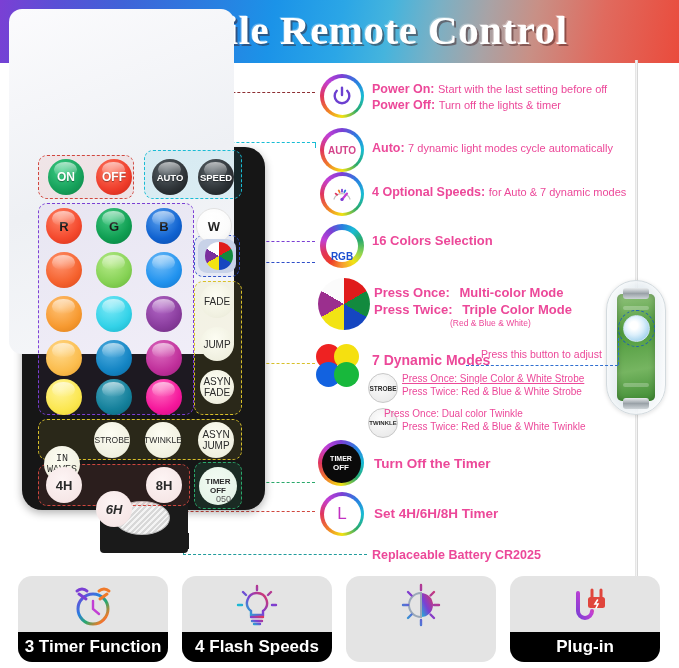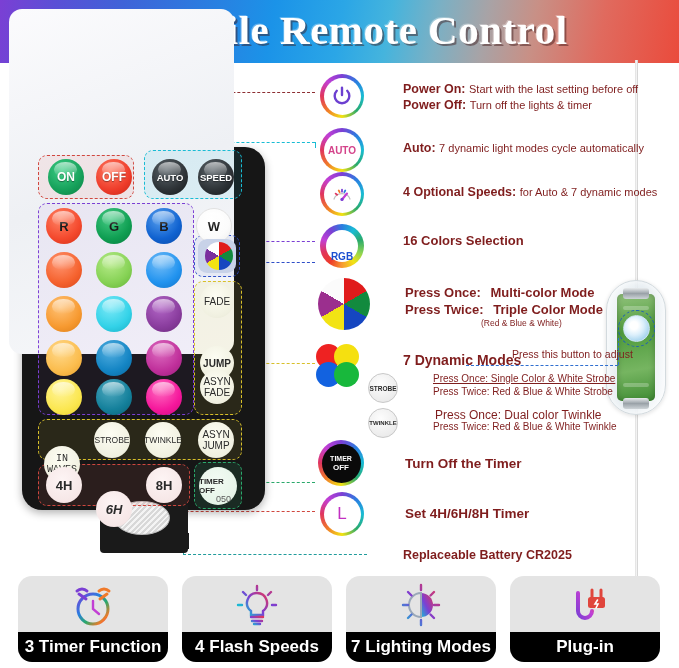--- a/index.html
+++ b/index.html
@@ -170,21 +170,21 @@
   .ring {
     position: absolute; border-radius: 50%;
     background: conic-gradient(#7b3fd4,#2b7de0,#19bcd4,#2aa96b,#f2e314,#f07a2a,#e0355e,#c23fd4,#7b3fd4);
     display: flex; align-items: center; justify-content: center;
   }
   .ring-inner {
     border-radius: 50%; background: #ffffff;
     display: flex; align-items: center; justify-content: center;
     width: calc(100% - 7px); height: calc(100% - 7px);
   }
-  .ann-text { position: absolute; color: #7f1d1d; margin-left: 31px; }
+  .ann-text { position: absolute; color: #ec4899; }
   .t-bold { font-weight: bold; }
   .sub-btn {
     position: absolute; width: 30px; height: 30px; border-radius: 50%;
     background: radial-gradient(circle at 42% 34%,#fdfdfd,#ececec 70%,#dddddd);
     border: 1px solid #c8c8c8;
     display: flex; align-items: center; justify-content: center;
     font-size: 6.5px; font-weight: bold; color: #2b2b2b;
   }
 
   
@@ -299,21 +299,21 @@
 <div class="btn btn-round color-btn gloss" style="left:96px; top:379px; background:radial-gradient(circle at 40% 30%,#4fa9bf,#14809b 60%,#0a6176);"></div>
 <div class="btn btn-round color-btn gloss" style="left:146px; top:379px; background:radial-gradient(circle at 40% 30%,#ff6cc0,#f5189c 60%,#cf0a7e);"></div>
 
 <div class="multicolor-btn">
   <div class="mini-pie"></div>
 </div>
 
 <div class="pill" style="left:200px; top:284px; width:34px; height:34px;">
   <span>FADE</span>
   </div>
-<div class="pill" style="left:200px; top:346px; width:34px; height:34px;font-weight:bold;">
+<div class="pill" style="left:200px; top:327px; width:34px; height:34px;">
   <span>JUMP</span>
   </div>
 <div class="pill" style="left:200px; top:370px; width:34px; height:34px;align-items:center;">
   <span>ASYN FADE</span>
   </div>
 
 <div class="pill" style="left:44px; top:446px; width:36px; height:36px;font-family:Liberation Mono, monospace;">
   <span>IN WAVES</span>
   </div>
 <div class="pill" style="left:94px; top:422px; width:36px; height:36px; font-size:8.5px;">
@@ -328,21 +328,21 @@
 
 <div class="pill-timer" style="left:46px; top:467px; width:36px; height:36px;">
   <span>4H</span>
   </div>
 <div class="pill-timer" style="left:96px; top:491px; width:36px; height:36px;font-style:italic;">
   <span>6H</span>
   </div>
 <div class="pill-timer" style="left:146px; top:467px; width:36px; height:36px;">
   <span>8H</span>
   </div>
-<div class="pill-off" style="left:199px; top:467px; width:38px; height:38px;">
+<div class="pill-off" style="left:199px; top:467px; width:38px; height:38px;text-align:center;">
   <span>TIMER OFF</span>
   </div>
 <div class="model-no">050</div>
 
 <div class="ring" style="left:320px; top:74px; width:44px; height:44px;">
   <div class="ring-inner">
     <svg width="22" height="22" viewBox="0 0 24 24" fill="none" stroke="#6c3fd0" stroke-width="2.6" stroke-linecap="round">
       <path d="M12 3 v8"></path>
         <path d="M6.3 6.3 a8 8 0 1 0 11.4 0"></path>
     </svg>
@@ -418,21 +418,21 @@
 
 <div class="sub-btn" style="left:368px; top:373px;">
   <span>STROBE</span>
 </div>
 <div class="ann-text" style="left:402px; top:373px; font-size:10px;text-decoration:underline;">Press Once: Single Color &amp; White Strobe</div>
 <div class="ann-text" style="left:402px; top:386px; font-size:10px;">Press Twice: Red &amp; Blue &amp; White Strobe</div>
 
 <div class="sub-btn" style="left:368px; top:408px;">
   <span style="font-size:6px;">TWINKLE</span>
 </div>
-<div class="ann-text" style="left:404px; top:408px; font-size:12px;">Press Once: Dual color Twinkle</div>
+<div class="ann-text" style="left:384px; top:408px; font-size:10px;">Press Once: Dual color Twinkle</div>
 <div class="ann-text" style="left:402px; top:421px; font-size:10px;">Press Twice: Red &amp; Blue &amp; White Twinkle</div>
 
 <div class="ring" style="left:318px; top:440px; width:46px; height:46px;">
   <div class="ring-inner" style="background:#0a0a0a; flex-direction:column;">
     <span style="font-size:7px; color:#ffffff; font-weight:600; line-height:8px;">TIMER</span>
     <span style="font-size:8px; color:#ffffff; font-weight:bold; line-height:9px;">OFF</span>
   </div>
 </div>
 <div class="ann-text t-bold" style="left:374px; top:456px; font-size:13.5px;">Turn Off the Timer</div>
 
@@ -496,21 +496,20 @@
       </g>
       <defs>
           <linearGradient id="g3" x1="0" y1="1" x2="1" y2="0">
         <stop offset="0%" stop-color="#19bcd4"></stop>
             <stop offset="45%" stop-color="#7b3fd4"></stop>
         <stop offset="100%" stop-color="#e0355e"></stop>
           </linearGradient>
         </defs>
     </svg>
   </div>
-  <div class="card-label">7 Lighting Modes</div>
 </div>
 
 <div class="card" style="left:510px;">
   <div class="card-icon">
     <svg width="48" height="46" viewBox="0 0 48 46" fill="none">
       <path d="M17 10 v18 a7 7 0 0 0 14 0" stroke="url(#g4)" stroke-width="4" stroke-linecap="round"></path>
       <rect x="27" y="14" width="17" height="11" rx="2.5" fill="#e0453c"></rect>
       <path d="M31 7 v7 M40 7 v7" stroke="#e0453c" stroke-width="3" stroke-linecap="round"></path>
       <path d="M36.5 17 l-2.5 4 h3 l-2 4" stroke="#ffffff" stroke-width="1.6" fill="none" stroke-linecap="round"></path>
       <defs>

